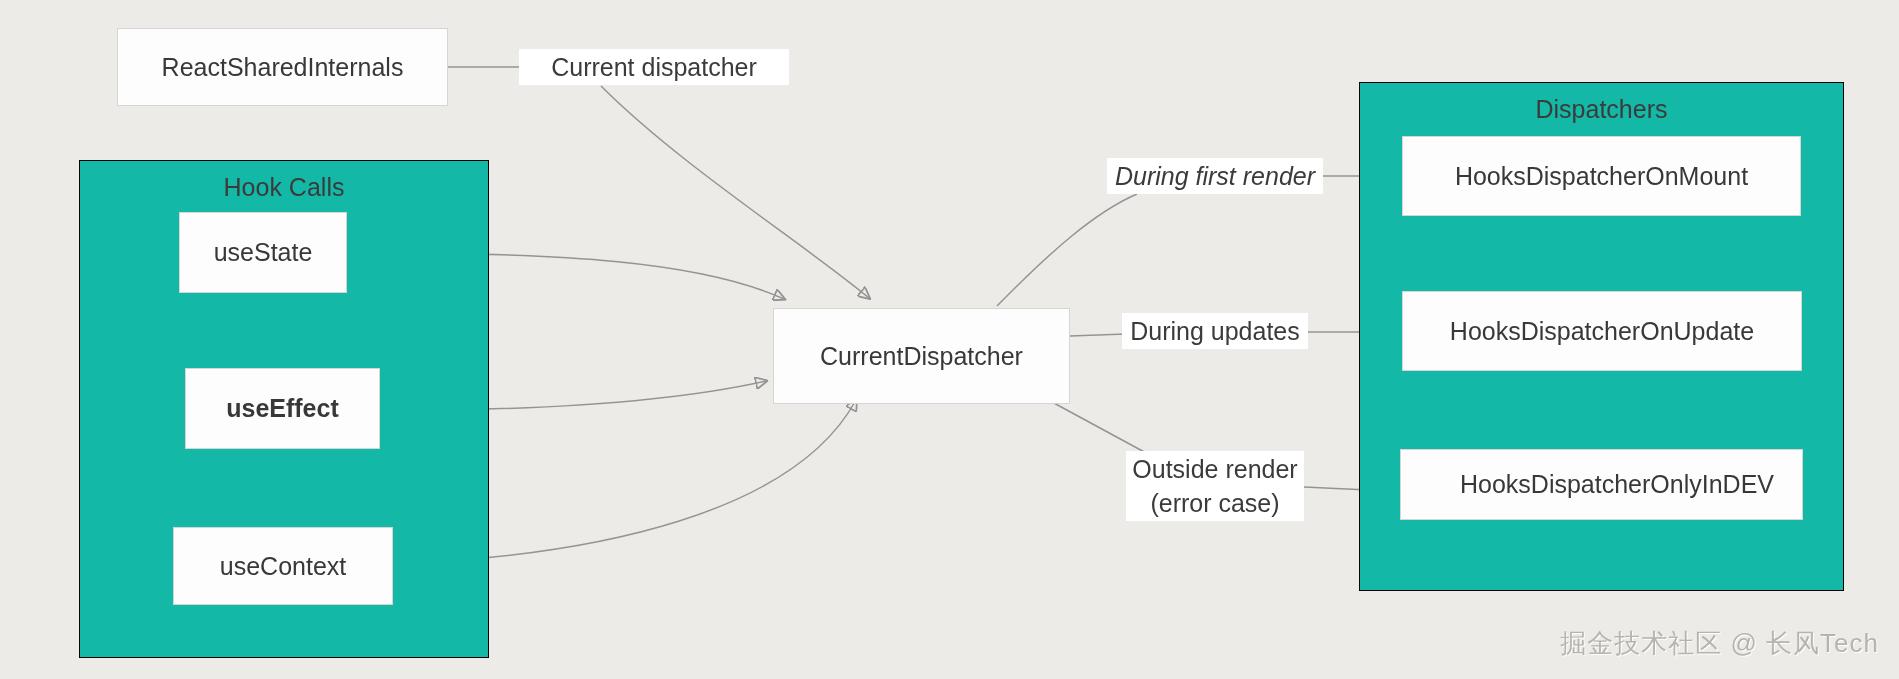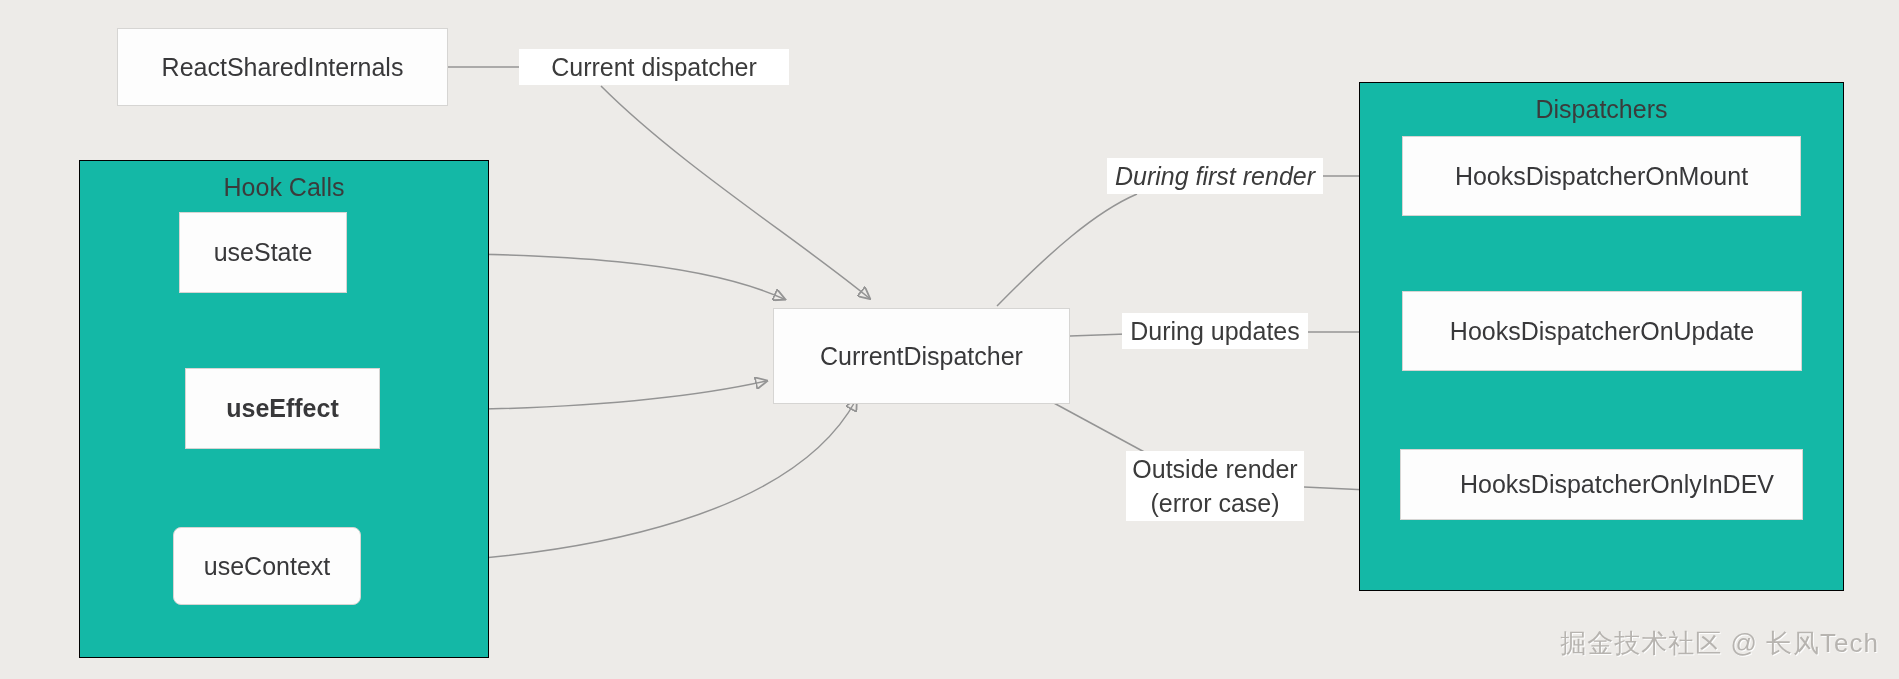--- a/index.html
+++ b/index.html
@@ -83,21 +83,21 @@
   <div class="group" style="left:1359px;top:82px;width:485px;height:509px;">
     <div class="group-title">Dispatchers</div>
   </div>
 
   <div class="node" style="left:117px;top:28px;width:331px;height:78px;">ReactSharedInternals</div>
 
   <div class="node" style="left:172px;top:212px;width:168px;height:81px;margin-left:7px;">useState</div>
 
   <div class="node" style="left:185px;top:368px;width:195px;height:81px;font-weight:bold;">useEffect</div>
 
-  <div class="node" style="left:173px;top:527px;width:188px;height:78px;border-radius:8px;">useContext</div>
+  <div class="node" style="left:173px;top:527px;width:220px;height:78px;">useContext</div>
 
   <div class="node" style="left:773px;top:308px;width:297px;height:96px;">CurrentDispatcher</div>
 
   <div class="node" style="left:1402px;top:136px;width:399px;height:80px;">HooksDispatcherOnMount</div>
 
   <div class="node" style="left:1402px;top:291px;width:400px;height:80px;">HooksDispatcherOnUpdate</div>
 
   <div class="node" style="left:1400px;top:449px;width:403px;height:71px;padding-left:31px;">HooksDispatcherOnlyInDEV</div>
 
   <div class="edge-label" style="left:519px;top:49px;width:270px;height:36px;">Current dispatcher</div>

